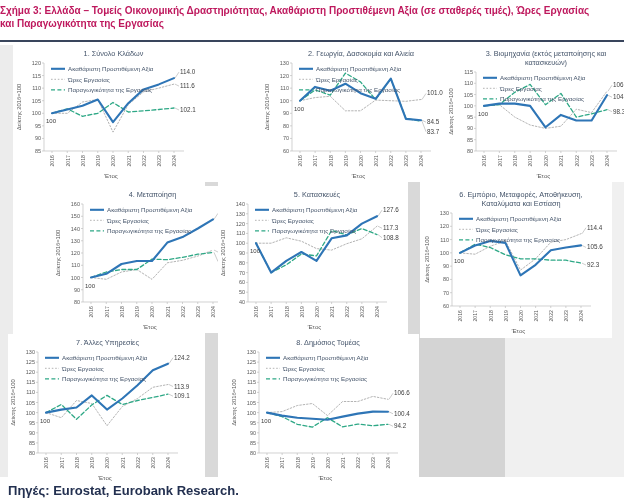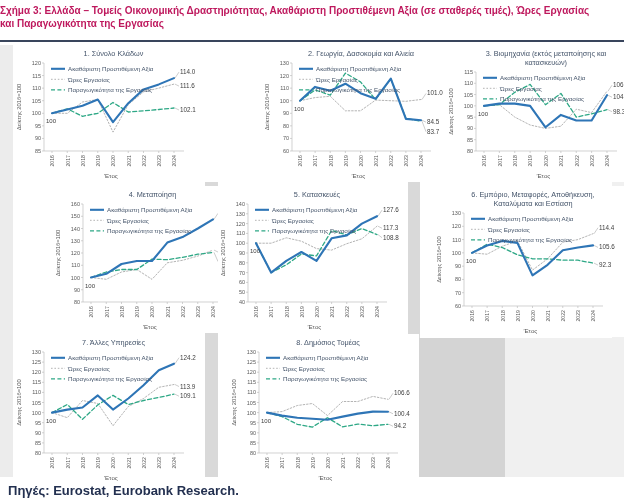--- a/index.html
+++ b/index.html
@@ -326,21 +326,21 @@
           <text x="54" y="47" font-size="6.2" fill="#44546A">Παραγωγικότητα της Εργασίας</text>
           <text x="37" y="67.2" text-anchor="middle" font-size="6" fill="#404040">100</text>
           <line x1="160" y1="30.152000000000015" x2="164" y2="24.152000000000015" stroke="#9A9A9A" stroke-width="0.5"></line>
           <text x="165" y="26.152000000000015" font-size="6.3" fill="#404040">127.6</text>
           <line x1="160" y1="40.245999999999995" x2="164" y2="42.245999999999995" stroke="#9A9A9A" stroke-width="0.5"></line>
           <text x="165" y="44.245999999999995" font-size="6.3" fill="#404040">117.3</text>
           <line x1="160" y1="48.57600000000001" x2="164" y2="51.745999999999995" stroke="#9A9A9A" stroke-width="0.5"></line>
           <text x="165" y="53.745999999999995" font-size="6.3" fill="#404040">108.8</text>
         </svg>
       </div>
-      <div class="panel" style="left: 434px; top: 186px; width: 190px; height: 151px;">
+      <div class="panel" style="left: 422px; top: 186px; width: 190px; height: 151px;">
         <svg width="190" height="151">
           <text x="99" y="11" text-anchor="middle" font-size="7.3" fill="#44546A">6. Εμπόριο, Μεταφορές, Αποθήκευση,</text>
           <text x="99" y="20" text-anchor="middle" font-size="7.3" fill="#44546A">Καταλύματα και Εστίαση</text>
           <line x1="30" y1="27" x2="30" y2="120" stroke="#BFBFBF" stroke-width="0.7"></line>
           <line x1="30" y1="120" x2="169" y2="120" stroke="#BFBFBF" stroke-width="0.7"></line>
           <text x="27" y="122" text-anchor="end" font-size="5.5" fill="#595959">60</text>
           <line x1="28" y1="120" x2="30" y2="120" stroke="#BFBFBF" stroke-width="0.7"></line>
           <text x="27" y="108.71428571428572" text-anchor="end" font-size="5.5" fill="#595959">70</text>
           <line x1="28" y1="106.71428571428572" x2="30" y2="106.71428571428572" stroke="#BFBFBF" stroke-width="0.7"></line>
           <text x="27" y="95.42857142857143" text-anchor="end" font-size="5.5" fill="#595959">80</text>
@@ -386,21 +386,21 @@
           <text x="54" y="56" font-size="6.2" fill="#44546A">Παραγωγικότητα της Εργασίας</text>
           <text x="37" y="76.85714285714286" text-anchor="middle" font-size="6" fill="#404040">100</text>
           <line x1="160" y1="47.725714285714275" x2="164" y2="41.725714285714275" stroke="#9A9A9A" stroke-width="0.5"></line>
           <text x="165" y="43.725714285714275" font-size="6.3" fill="#404040">114.4</text>
           <line x1="160" y1="59.41714285714286" x2="164" y2="61.41714285714286" stroke="#9A9A9A" stroke-width="0.5"></line>
           <text x="165" y="63.41714285714286" font-size="6.3" fill="#404040">105.6</text>
           <line x1="160" y1="77.08714285714285" x2="164" y2="79.08714285714285" stroke="#9A9A9A" stroke-width="0.5"></line>
           <text x="165" y="81.08714285714285" font-size="6.3" fill="#404040">92.3</text>
         </svg>
       </div>
-      <div class="panel" style="left: 14px; top: 334px; width: 191px; height: 150px;">
+      <div class="panel" style="left: 8px; top: 334px; width: 191px; height: 150px;">
         <svg width="191" height="150">
           <text x="99.5" y="11" text-anchor="middle" font-size="7.3" fill="#44546A">7. Άλλες Υπηρεσίες</text>
           <line x1="30" y1="18" x2="30" y2="119" stroke="#BFBFBF" stroke-width="0.7"></line>
           <line x1="30" y1="119" x2="170" y2="119" stroke="#BFBFBF" stroke-width="0.7"></line>
           <text x="27" y="121" text-anchor="end" font-size="5.5" fill="#595959">80</text>
           <line x1="28" y1="119" x2="30" y2="119" stroke="#BFBFBF" stroke-width="0.7"></line>
           <text x="27" y="110.9" text-anchor="end" font-size="5.5" fill="#595959">85</text>
           <line x1="28" y1="108.9" x2="30" y2="108.9" stroke="#BFBFBF" stroke-width="0.7"></line>
           <text x="27" y="100.8" text-anchor="end" font-size="5.5" fill="#595959">90</text>
           <line x1="28" y1="98.8" x2="30" y2="98.8" stroke="#BFBFBF" stroke-width="0.7"></line>

